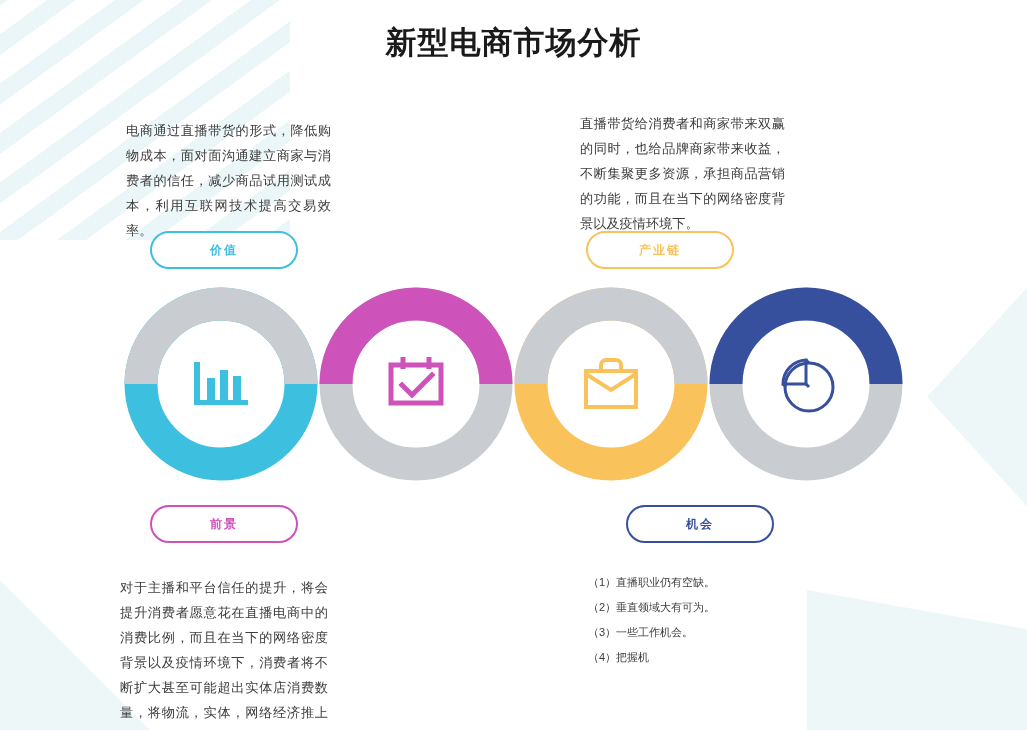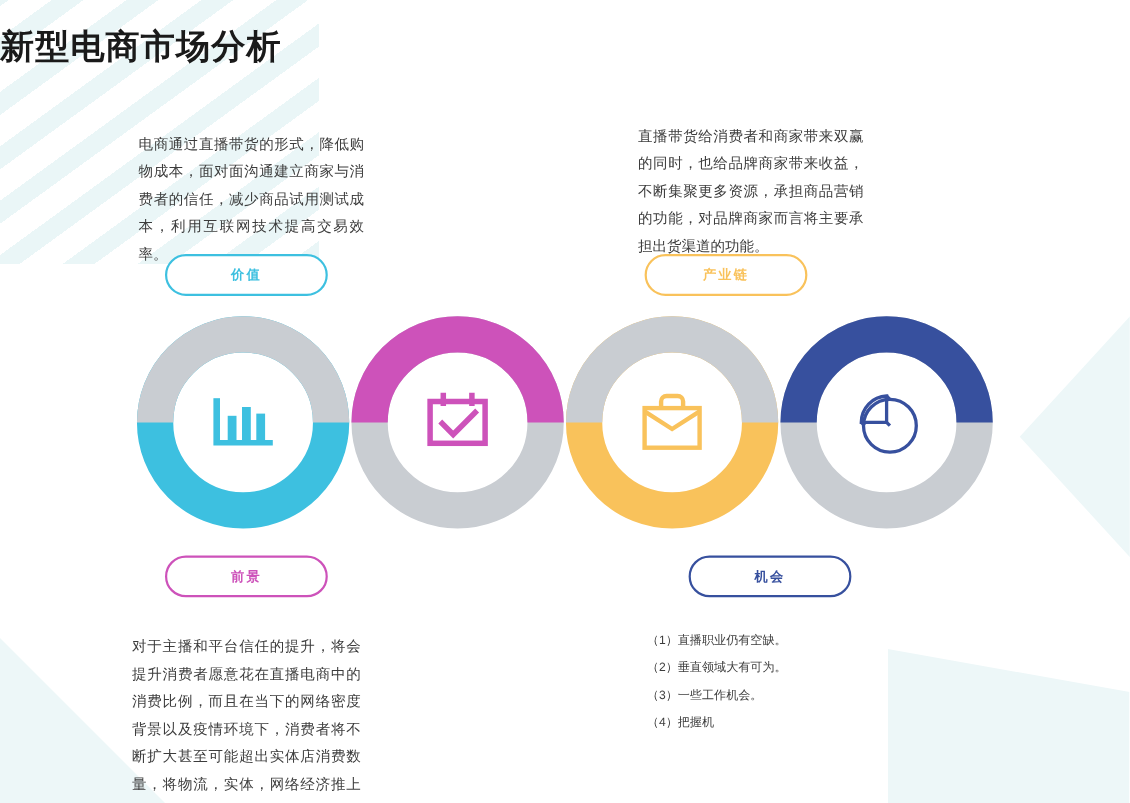--- a/index.html
+++ b/index.html
@@ -64,21 +64,21 @@
     background: #edf7f8;
     clip-path: polygon(0 0, 100% 28%, 100% 100%, 0 100%);
   }
 
   
   .title {
     position: absolute;
     top: 22px;
     left: 0;
     width: 1027px;
-    text-align: left;
+    text-align: center;
     font-size: 31px;
     font-weight: bold;
     color: #1a1a1a;
     letter-spacing: 1px;
   }
 
   
   .para {
     position: absolute;
     font-size: 13.2px;
@@ -158,21 +158,21 @@
 <div class="bg-layer">
   <div class="stripes-tl"></div>
   <div class="tri-bl"></div>
   <div class="chev-right"></div>
   <div class="tri-br"></div>
 </div>
 
 <div class="title">新型电商市场分析</div>
 
 <div class="para para-tl">电商通过直播带货的形式，降低购物成本，面对面沟通建立商家与消费者的信任，减少商品试用测试成本，利用互联网技术提高交易效率。</div>
-<div class="para para-tr">直播带货给消费者和商家带来双赢的同时，也给品牌商家带来收益，不断集聚更多资源，承担商品营销的功能，对品牌商家而言将主要承担出货渠道的功能。</div>
+<div class="para para-tr">直播带货给消费者和商家带来双赢的同时，也给品牌商家带来收益，不断集聚更多资源，承担商品营销的功能，而且在当下的网络密度背景以及疫情环境下。</div>
 <div class="para para-bl">对于主播和平台信任的提升，将会提升消费者愿意花在直播电商中的消费比例，而且在当下的网络密度背景以及疫情环境下，消费者将不断扩大甚至可能超出实体店消费数量，将物流，实体，网络经济推上巅峰。</div>
 
 <div class="list-br">
   <div class="li">（1）直播职业仍有空缺。</div>
   <div class="li">（2）垂直领域大有可为。</div>
   <div class="li">（3）一些工作机会。</div>
   <div class="li">（4）把握机</div>
 </div>
 
 <div class="rings">

